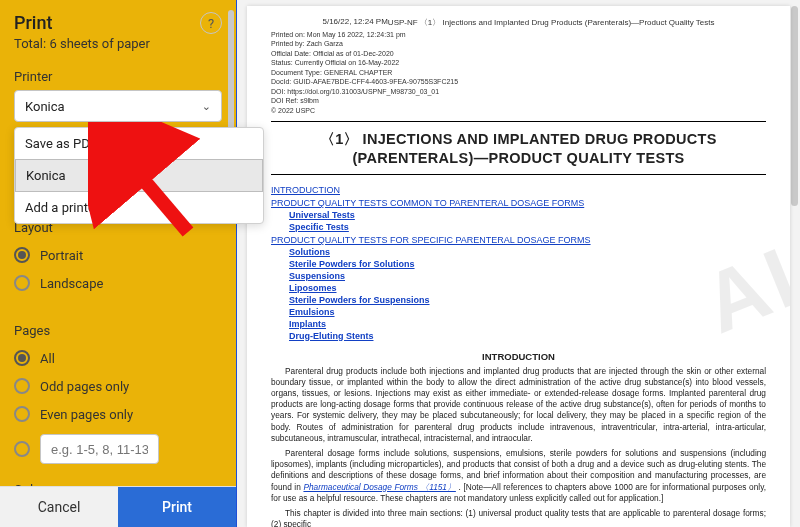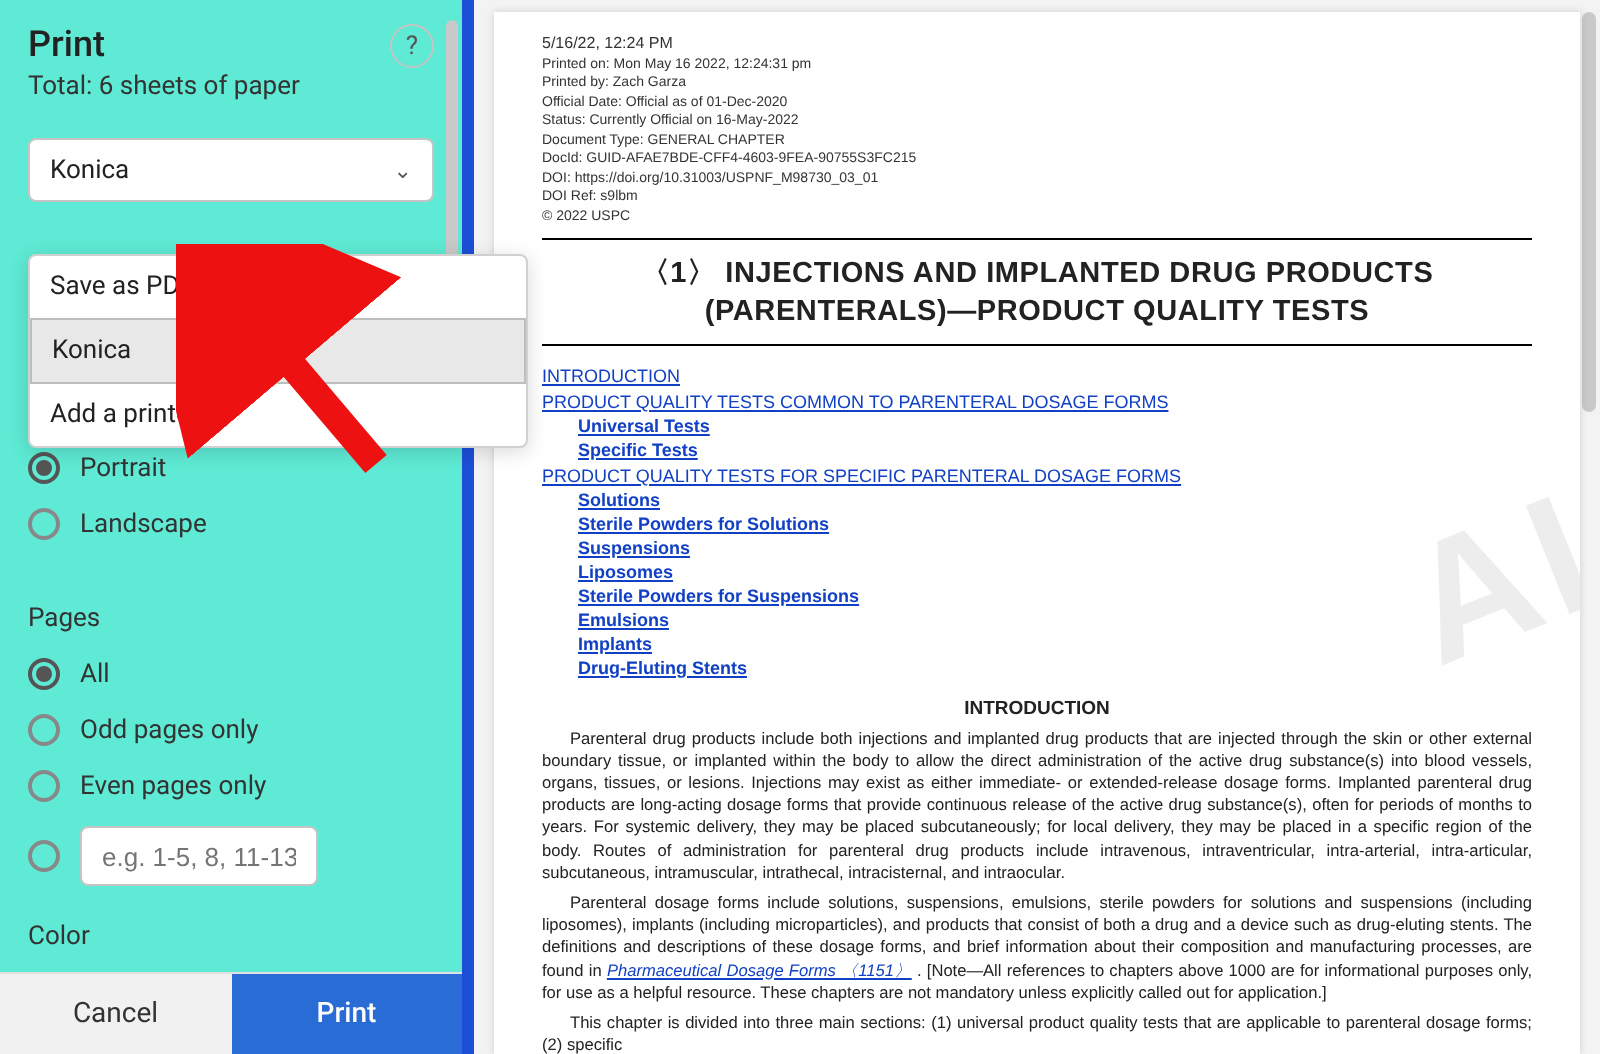--- a/index.html
+++ b/index.html
@@ -10,22 +10,22 @@
     width: 800px;
     height: 527px;
     overflow: hidden;
     position: relative;
     display: flex;
   }
   
   .left-panel {
     width: 237px;
     height: 100%;
-    background: #5eead4;
-    border-right: 6px solid #1d4ed8;
+    background: #eab308;
+    border-right: 1px solid #1d4ed8;
     display: flex;
     flex-direction: column;
     position: relative;
   }
   .left-scroll {
     flex: 1;
     overflow: hidden;
     padding: 12px 14px 0 14px;
   }
   .print-header {
@@ -180,21 +180,21 @@
     height: 100%;
     padding: 11px 24px 0 24px;
     box-shadow: 0 0 4px rgba(0,0,0,.15);
     font-family: Arial, Helvetica, sans-serif;
     color: #222;
     position: relative;
     overflow: hidden;
   }
   .page .top-row {
     display:flex;
-    justify-content:space-between;
+    justify-content:center;
     font-size: 8px;
     color:#333;
     margin-bottom: 2px;
   }
   .meta-block { font-size: 7px; line-height: 1.35; color:#333; }
   .meta-block div { white-space: nowrap; }
   .divider {
     border: none;
     border-top: 1px solid #000;
     margin: 6px 0 8px 0;
@@ -263,20 +263,21 @@
 <div class="left-panel">
   <div class="left-scrollbar"></div>
   <div class="left-scroll">
 
     <div class="print-header">
       <div class="print-title">Print</div>
       <div class="help-icon">?</div>
     </div>
     <div class="print-sub">Total: 6 sheets of paper</div>
 
+    <div class="section-label">Printer</div>
     <div class="printer-select">
       <span>Konica</span>
       <span class="chevron">⌄</span>
     </div>
 
     <div style="height:90px"></div>
 
     <div class="section-label">Layout</div>
     <div class="radio-group">
       <div class="radio-row">
@@ -328,20 +329,21 @@
   </div>
 </div>
 
 <div class="right-panel">
   <div class="right-scrollbar"></div>
   <div class="page">
     <div class="watermark">AL</div>
 
     <div class="top-row">
       <span>5/16/22, 12:24 PM</span>
+      <span>USP-NF 〈1〉 Injections and Implanted Drug Products (Parenterals)—Product Quality Tests</span>
     </div>
 
     <div class="meta-block" id="meta-block">
         <div>Printed on: Mon May 16 2022, 12:24:31 pm</div>
         <div>Printed by: Zach Garza</div>
         <div>Official Date: Official as of 01-Dec-2020</div>
         <div>Status: Currently Official on 16-May-2022</div>
         <div>Document Type: GENERAL CHAPTER</div>
         <div>DocId: GUID-AFAE7BDE-CFF4-4603-9FEA-90755S3FC215</div>
         <div>DOI: https://doi.org/10.31003/USPNF_M98730_03_01</div>

